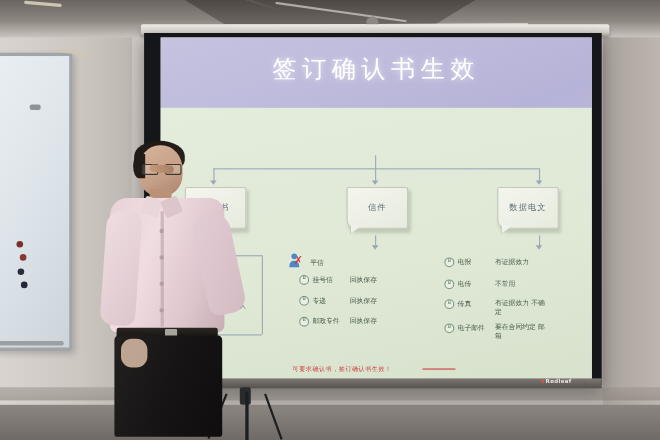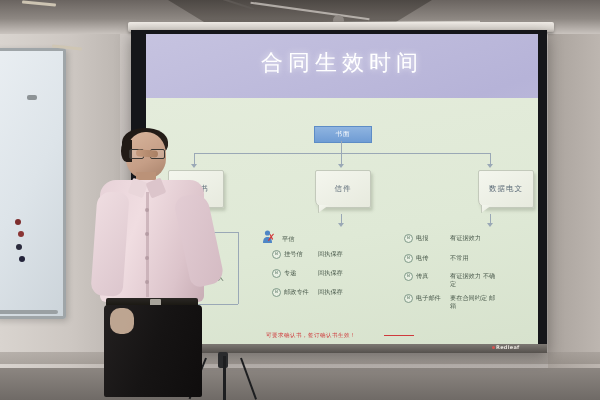--- a/index.html
+++ b/index.html
@@ -197,39 +197,38 @@
   <div class="wb-tray"></div>
   <div class="wb-bar"></div>
 
   <div class="screen-case"></div>
   <div class="screen-frame"></div>
 
   <div class="screen-surface">
     <div class="slide">
 
       <div class="slide-title-band">
-        <div class="slide-title">合同生效时间</div>
+        <div class="slide-title">签订确认书生效</div>
       </div>
 
       <div class="slide-body">
 
-        <div class="node-top">书面</div>
 
         <div class="conn" style="left:195px;top:43px;width:1px;height:12px;"></div>
         <div class="conn" style="left:48px;top:55px;width:296px;height:1px;"></div>
         <div class="conn" style="left:48px;top:55px;width:1px;height:12px;"></div>
         <div class="conn" style="left:195px;top:55px;width:1px;height:12px;"></div>
         <div class="conn" style="left:344px;top:55px;width:1px;height:12px;"></div>
         <div class="arrowhead" style="left:45px;top:66px;"></div>
         <div class="arrowhead" style="left:192px;top:66px;"></div>
         <div class="arrowhead" style="left:341px;top:66px;"></div>
 
         <div class="node-doc" style="left:22px;top:72px;">合同书</div>
         <div class="node-doc" style="left:169px;top:72px;font-family:Liberation Serif, serif;">信件</div>
-        <div class="node-doc" style="left:332px;top:72px;text-align:center;">数据电文</div>
+        <div class="node-doc" style="left:306px;top:72px;text-align:center;">数据电文</div>
 
         <div class="conn" style="left:48px;top:116px;width:1px;height:10px;"></div>
         <div class="conn" style="left:195px;top:116px;width:1px;height:10px;"></div>
         <div class="conn" style="left:344px;top:116px;width:1px;height:10px;"></div>
         <div class="arrowhead" style="left:45px;top:125px;"></div>
         <div class="arrowhead" style="left:192px;top:125px;"></div>
         <div class="arrowhead" style="left:341px;top:125px;"></div>
 
         <div class="branch" style="left:12px;top:134px;width:120px;">
           <div class="row">

